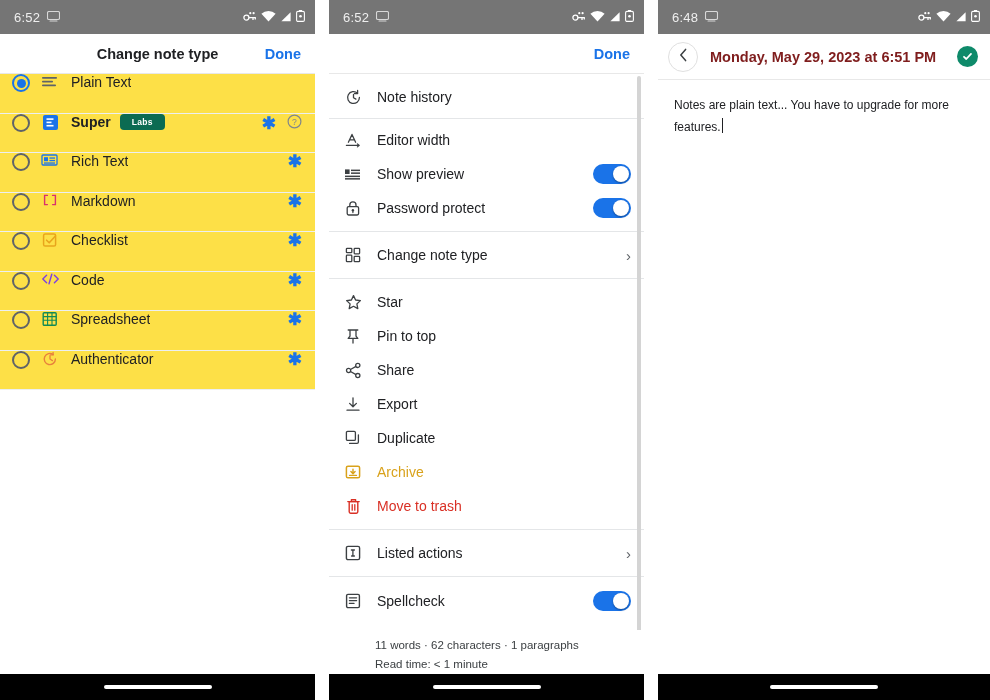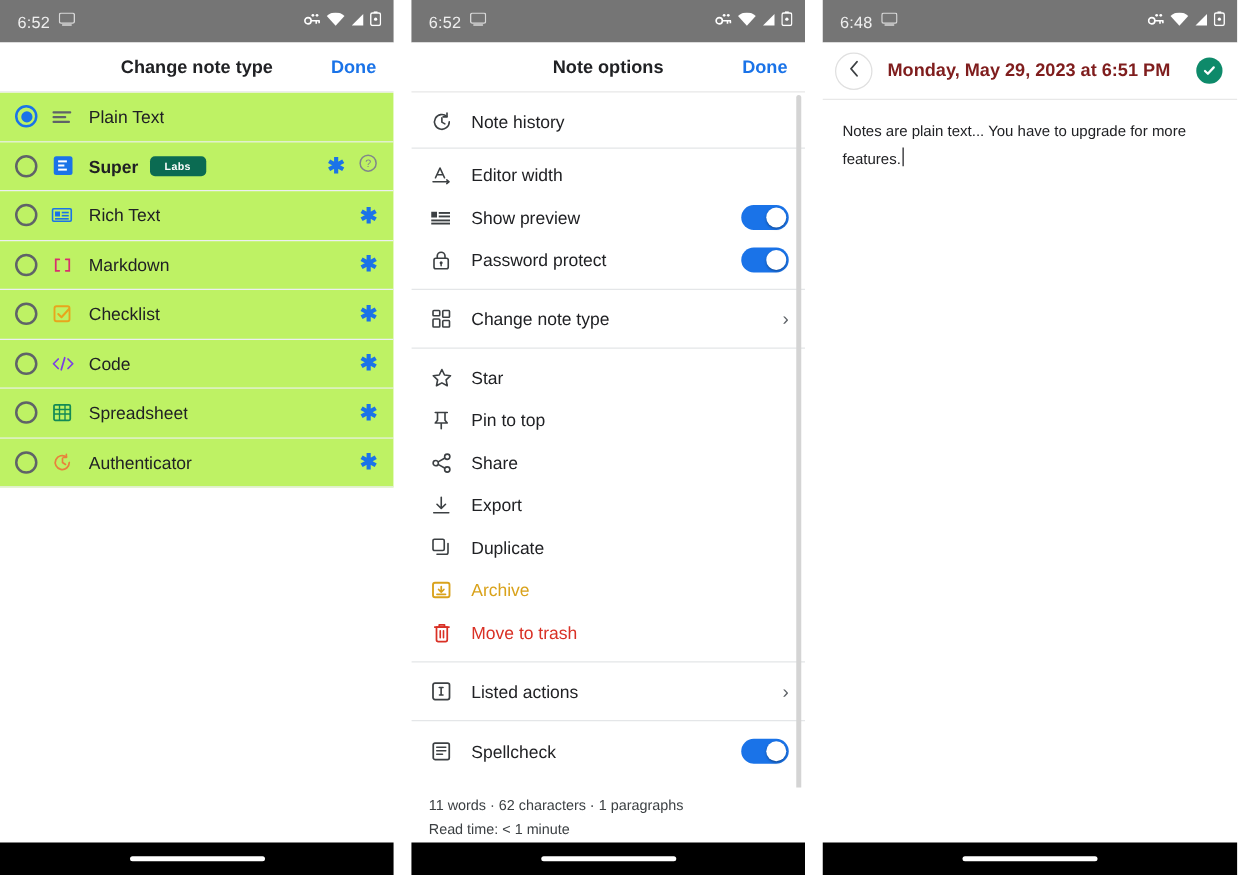--- a/index.html
+++ b/index.html
@@ -42,24 +42,24 @@
   }
   .header-action {
     margin-left: auto; margin-right: 14px;
     font-size: 14.5px; font-weight: bold; color: #1a73e8;
     position: relative; z-index: 2;
   }
 
   
   .list { flex: 1 1 auto; overflow: hidden; position: relative; }
   .row {
-    display: flex; align-items: center;
+    display: flex; align-items: flex-start;
     height: 39.5px; padding: 0 13px 0 12px;
     border-bottom: 1px solid #eceff1;
-    background: #bef264;
+    background: #fde047;
   }
   .row-label {
     font-size: 14px; color: #202124;
     white-space: nowrap; overflow: hidden;
   }
   .ico { flex: none; display: flex; align-items: center; justify-content: center; }
 
   
   .radio {
     width: 18px; height: 18px; border-radius: 50%;
@@ -111,21 +111,21 @@
   .toggle.off .knob { left: 2px; }
 
   
   .scrollbar {
     position: absolute; right: 3px; top: 2px;
     width: 4px; height: 596px; border-radius: 3px; background: #d4d4d4;
   }
 
   
   .stats { padding: 6px 14px 0 14px; flex: none; background: #fff; }
-  .stats div { font-size: 11.5px; color: #3c4043; line-height: 19px; }
+  .stats div { font-size: 11.5px; color: #3c4043; line-height: 19px; margin-left: 32px; }
 
   
   .note-header {
     height: 46px; flex: none; display: flex; align-items: center;
     padding: 0 12px 0 10px; border-bottom: 1px solid #e8e8e8; background: #fff;
   }
   .back-btn {
     width: 30px; height: 30px; border-radius: 50%;
     border: 1px solid #e0e0e0; flex: none;
     display: flex; align-items: center; justify-content: center;
@@ -368,21 +368,20 @@
           <svg width="9" height="12" viewBox="0 0 9 12">
               <rect x="3" y="0" width="3" height="1.4" fill="#fff"></rect>
               <rect x="0.6" y="1.4" width="7.8" height="10" rx="1.4" fill="none" stroke="#fff" stroke-width="1.1"></rect>
               <circle cx="4.5" cy="6.3" r="1.3" fill="#fff"></circle>
             </svg>
         </span>
       </span>
     </div>
 
     <div class="header">
-      <div class="header-title">Note options</div>
       <div class="header-action">Done</div>
     </div>
 
     <div class="list">
       <div class="scrollbar"></div>
 
       <div style="height:6px"></div>
 
       <div class="opt-row">
         <span class="opt-ico">

